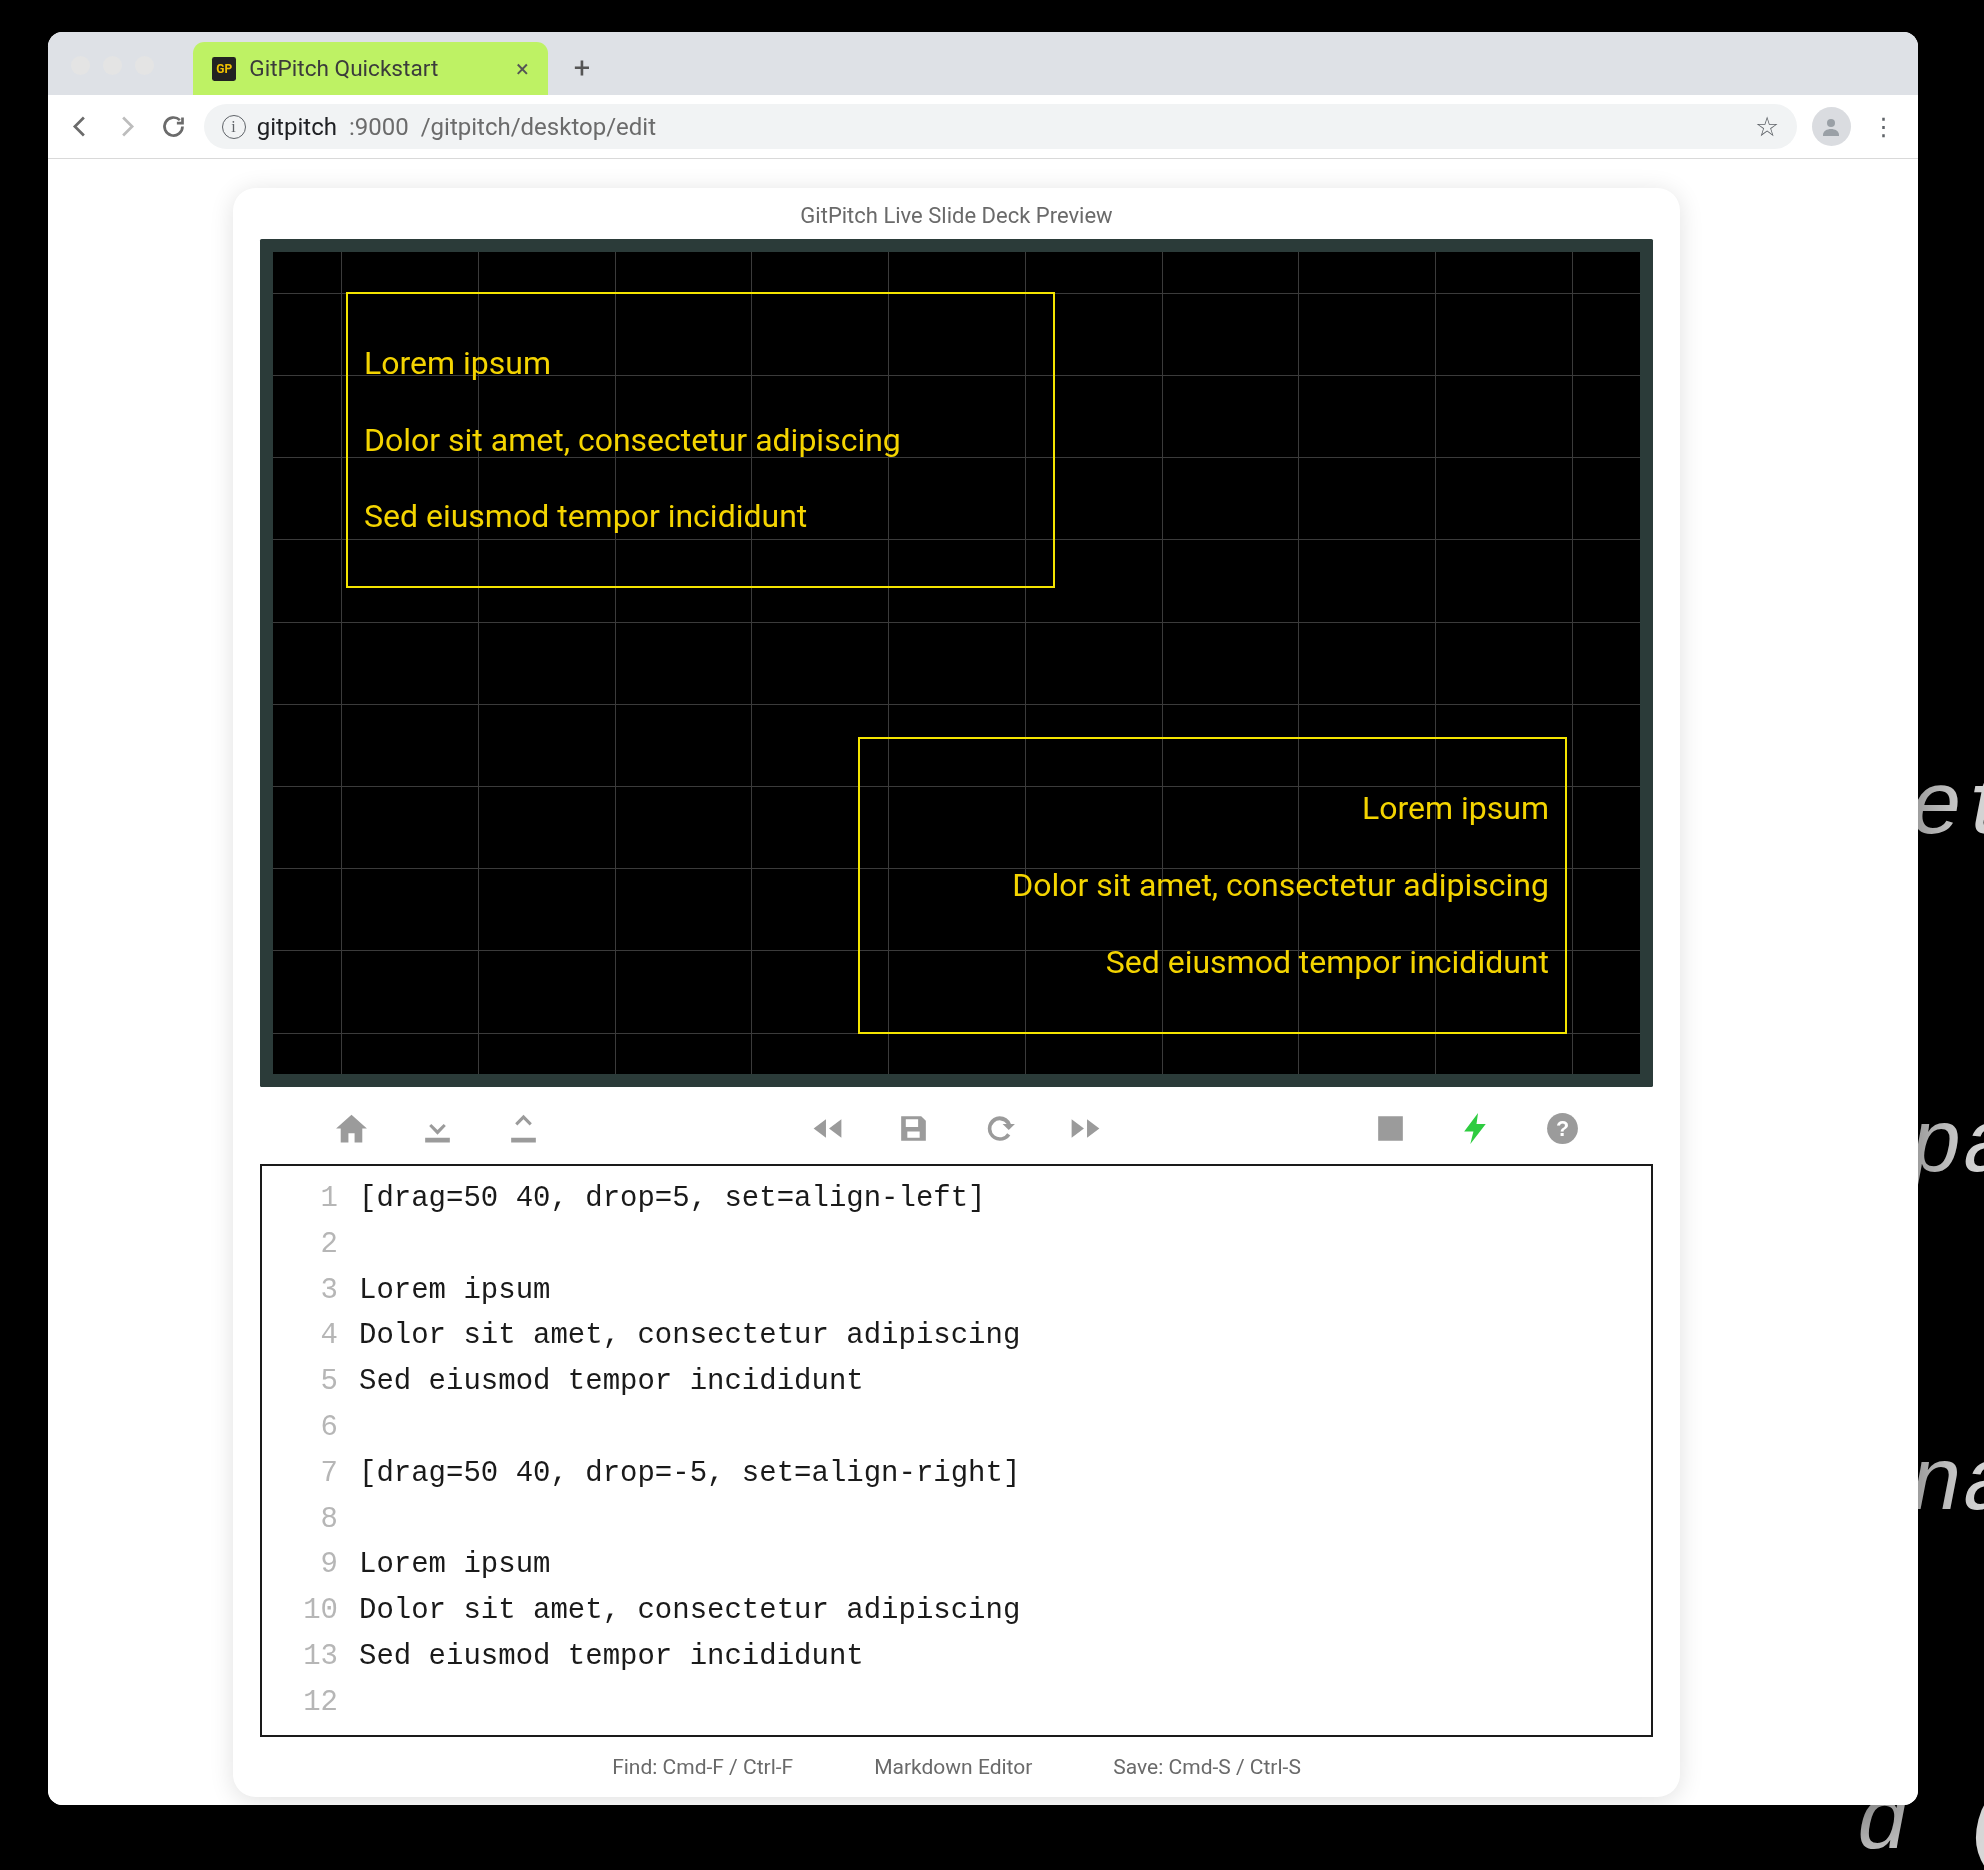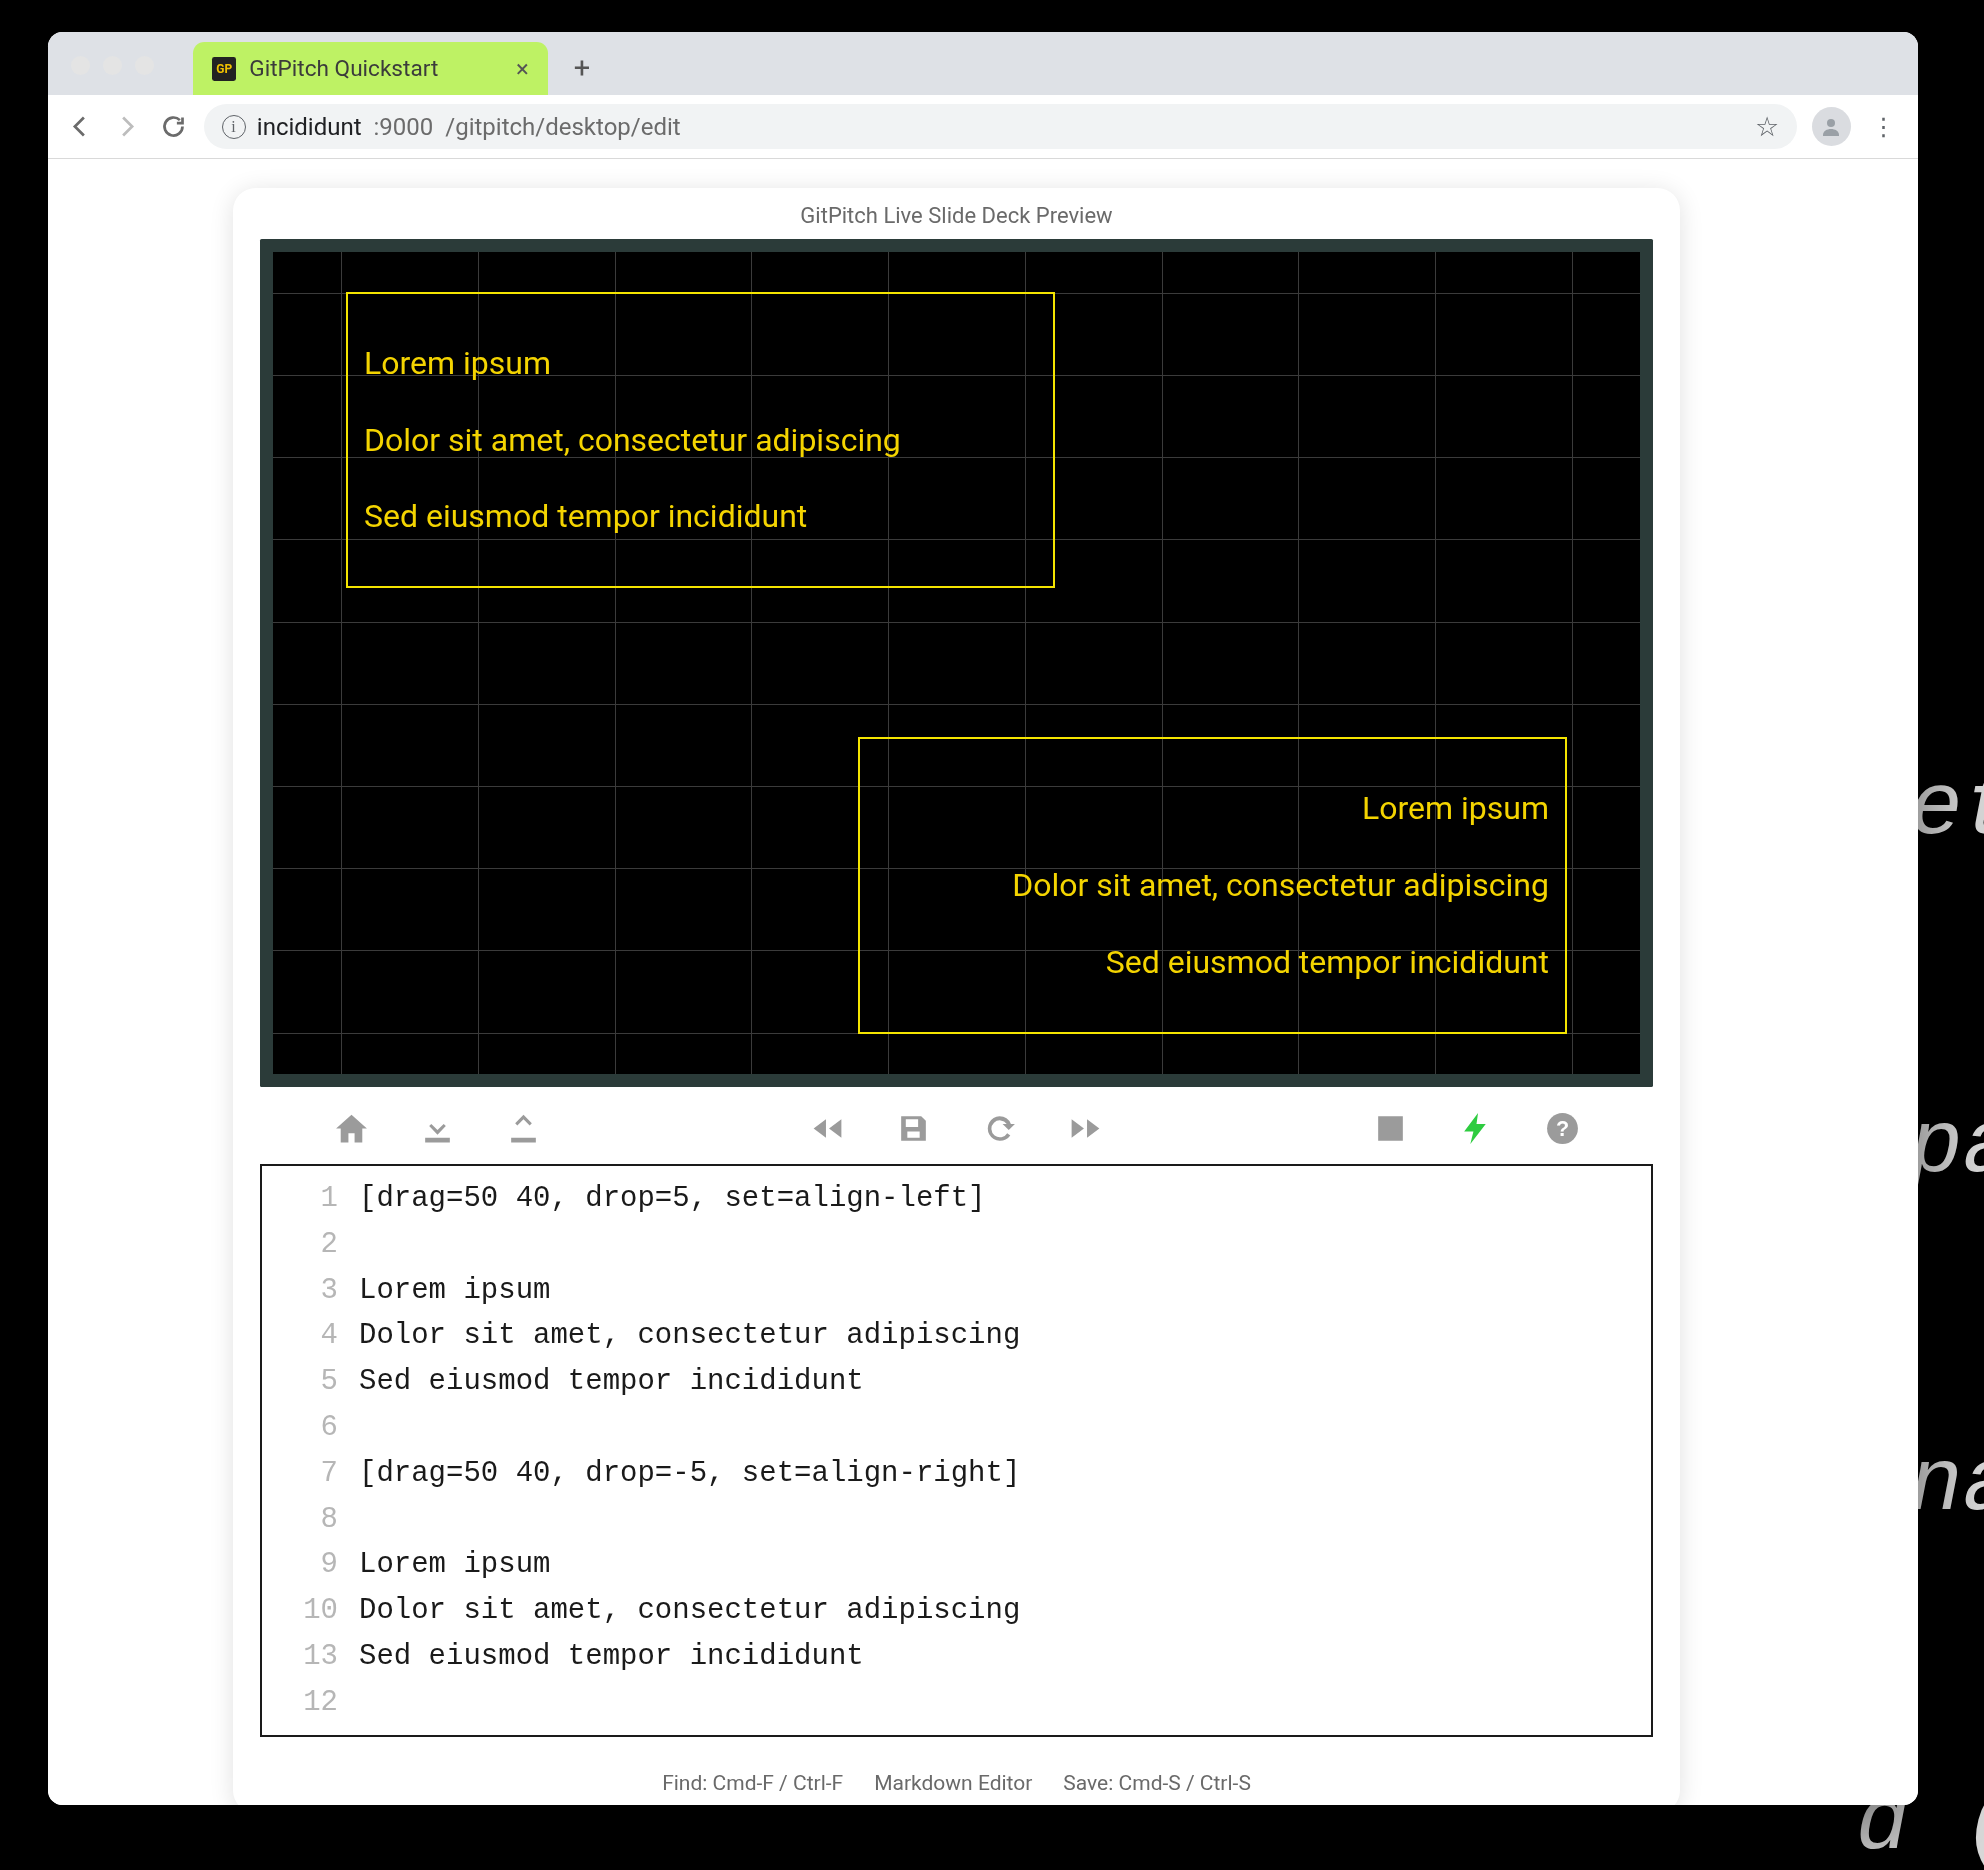--- a/index.html
+++ b/index.html
@@ -236,22 +236,21 @@
     white-space: pre;
   }
 
   .statusbar {
     text-align: center;
     font-size: 21px;
     color: #6a6a6a;
     padding: 8px 0 18px;
     display: flex;
     justify-content: center;
-    gap: 31px;
-    margin-top: 16px;
+    gap: 81px;
   }
 </style>
 </head>
 <body>
 
 <div class="ghost-bg">et
 
 pa
 
 na
@@ -286,21 +285,21 @@
         </svg>
     </div>
     <div class="nav-ico">
       <svg viewBox="0 0 24 24">
           <path fill="none" stroke="currentColor" stroke-width="2.4" d="M20 12a8 8 0 1 1-2.34-5.66M20 4v5h-5"></path>
         </svg>
     </div>
     <div class="urlbox">
       <span class="info-ico">i</span>
       <span>
-        <span class="host">incididunt</span><span class="path">:9000</span><span class="path">/gitpitch/desktop/edit</span>
+        <span class="host">gitpitch</span><span class="path">:9000</span><span class="path">/gitpitch/desktop/edit</span>
       </span>
       <span class="star">☆</span>
     </div>
     <div class="avatar">
       <svg viewBox="0 0 24 24">
           <circle cx="12" cy="8" r="4"></circle>
           <path d="M4 20c0-4 4-6 8-6s8 2 8 6v1H4z"></path>
         </svg>
     </div>
     <div class="menu-dots">⋮</div>

